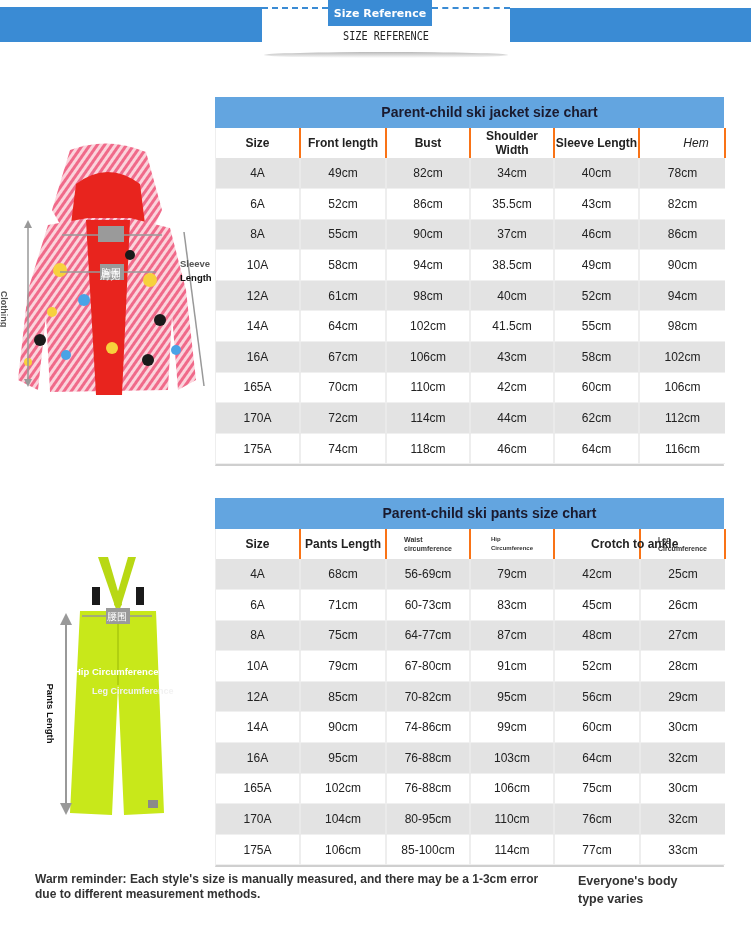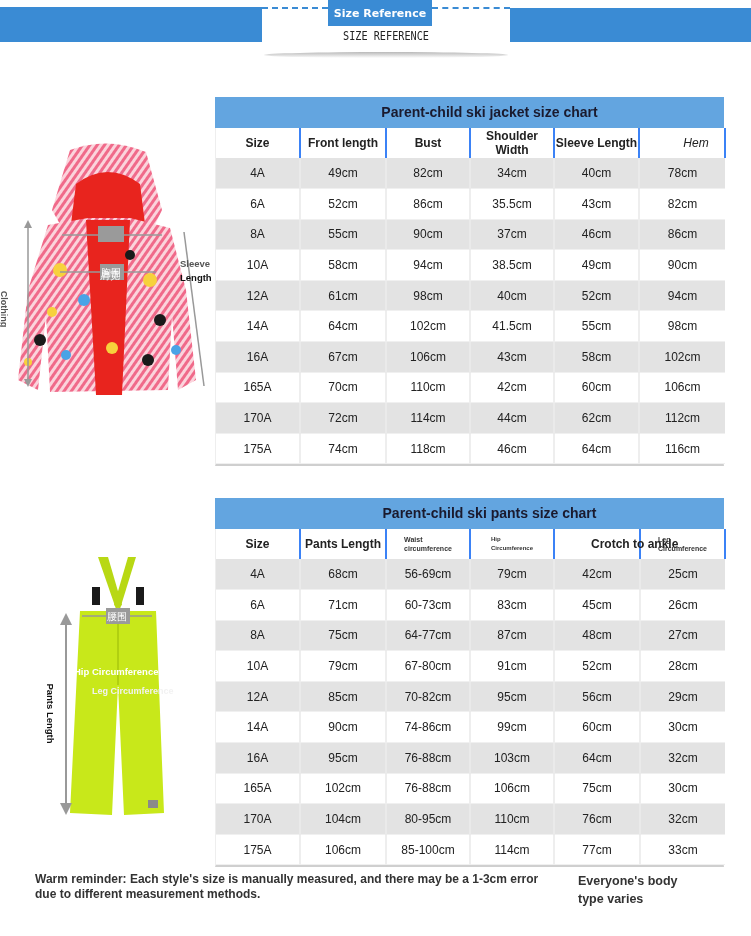--- a/index.html
+++ b/index.html
@@ -19,21 +19,21 @@
   .ref-sub { position: absolute; left: 262px; top: 29px; width: 248px; text-align: center; font-family: "DejaVu Sans Mono", monospace; font-size: 12px; letter-spacing: 0px; color: #222; transform: scaleX(0.85); }
   .ref-shadow { position: absolute; left: 264px; top: 52px; width: 244px; height: 6px;
                 background: linear-gradient(to bottom, #9a9a9a, rgba(255,255,255,0)); border-radius: 50%; opacity: 0.7; }
 
   
   .chart { position: absolute; left: 215px; width: 509px; }
   .chart .title { height: 31px; background: #63a5e0; color: #1a1a2e; font-weight: bold; font-size: 14px; text-align: center; line-height: 31px; padding-left: 40px; font-family: "Liberation Sans", sans-serif; }
   .chart table { border-collapse: collapse; width: 509px; table-layout: fixed; }
   .chart td { text-align: center; vertical-align: middle; border-right: 2px solid #f3f3f3; font-family: "Liberation Sans", sans-serif; font-size: 12px; color: #222; }
   .chart td:last-child { border-right: none; }
-  .chart tr.head td { height: 30px; background: #fff; border-right: 2px solid #3b82f6; }
+  .chart tr.head td { height: 30px; background: #fff; border-right: 2px solid #f97316; }
   .chart tr.row td { height: 30.6px; }
   .chart tr.row.odd td { background: #e3e3e3; border-right-color: #eaeaea; }
   .chart tr.row.even td { background: #fff; border-right-color: #eeeeee; }
   .chart tr.row td { border-bottom: 1px solid #f0f0f0; }
   .chart .frame { border-bottom: 2px solid #cfcfcf; border-right: 1px solid #ddd; border-left: 1px solid #eee; }
   .h-big { font-weight: bold; font-size: 15px; }
   .h-med { font-weight: bold; font-size: 10px; }
   .h-small { font-weight: bold; font-size: 6px; color: #333; }
   .h-tiny { font-size: 7px; text-align: left; line-height: 9px; display: inline-block; font-weight: bold; color: #333; }
   .h-italic { font-weight: normal; font-style: italic; font-size: 15px; padding-left: 28px; }

